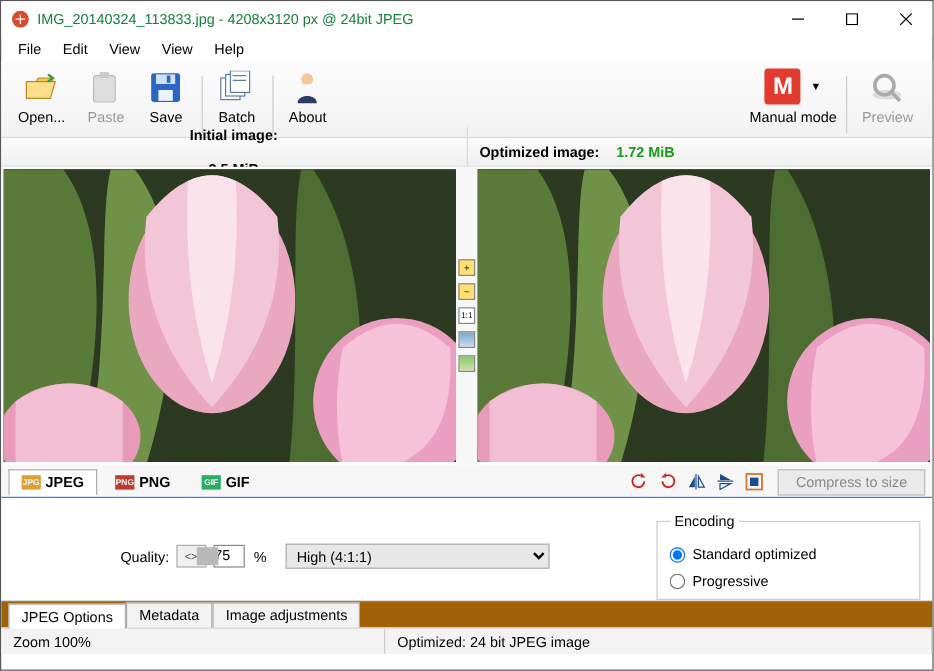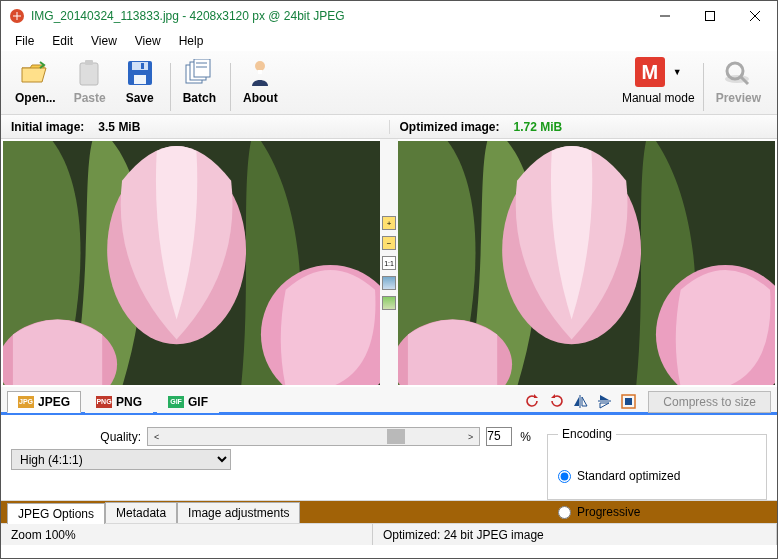--- a/index.html
+++ b/index.html
@@ -7,62 +7,62 @@
 .titlebar { height: 30px; display: flex; align-items: center; padding: 0 0 0 8px; background: #fff; }
 .titlebar .app-icon { width: 16px; height: 16px; margin-right: 6px; }
 .titlebar .title { flex: 1; color: #15803d; }
 .titlebar .win-btn { width: 45px; height: 30px; display: flex; align-items: center; justify-content: center; }
 .menubar { height: 20px; display: flex; align-items: center; padding: 0 6px; gap: 2px; }
 .menubar span { padding: 2px 8px; }
 .toolbar { height: 64px; display: flex; align-items: flex-start; padding: 4px 6px 0 6px; border-bottom: 1px solid #d8d8d8; background: linear-gradient(#fcfcfc,#f2f2f2); }
 .tool-btn { display: flex; flex-direction: column; align-items: center; padding: 2px 8px; margin-right: 2px; min-width: 44px; }
 .tool-btn.disabled { color: #999; }
 .tool-btn .ico { width: 32px; height: 32px; display:flex;align-items:center;justify-content:center; }
-.tool-btn .lbl { margin-top: 2px; font-weight: bold; }
+.tool-btn .lbl { margin-top: 2px; }
 .toolbar .sep { width: 1px; height: 48px; background: #ccc; margin: 4px 4px 0 4px; align-self:center;}
 .toolbar .spacer { flex: 1; }
 .mode-btn { display: flex; align-items: center; flex-direction: column; padding: 2px 4px; }
 .mode-btn .top{display:flex;align-items:center;gap:8px;}
 .size-row { height: 24px; display: flex; align-items: center; border-bottom: 1px solid #d8d8d8; background: linear-gradient(#fcfcfc,#f0f0f0); }
 .size-row .half { flex: 1; display: flex; align-items: center; padding: 0 10px; gap: 14px; }
-.size-row .half:first-child { border-right: 1px solid #d8d8d8; }
+.size-row .half:first-child { border-right: 1px solid #d8d8d8; flex-direction: column; }
 .size-row b { font-weight: 700; }
 .preview-area { display: flex; height: 248px; position: relative; background:#fff;}
 .preview-area .pane { flex: 1; margin: 2px; background: #333; overflow: hidden; position:relative;}
 .preview-area .pane:first-child{margin-right:0}
 .preview-area .pane:last-child{margin-left:0}
 .preview-area .gutter { width: 18px; display:flex;flex-direction:column;align-items:center;justify-content:center;gap:6px;background:#f7f7f7;}
 .preview-area .gutter .gb{width:14px;height:14px;border:1px solid #888;background:#eef;display:flex;align-items:center;justify-content:center;font-size:8px;}
 .tulip{position:absolute;inset:0;}
-.tab-row { height: 28px; display: flex; align-items: center; border-bottom: 3px solid #3b82f6; padding:4px 6px 0 6px; background:#f7f7f7;}
+.tab-row { height: 28px; display: flex; align-items: flex-start; border-bottom: 1px solid #3b82f6; padding:4px 6px 0 6px; background:#f7f7f7;}
 .fmt-tab{display:flex;align-items:center;gap:4px;padding:3px 10px;border:1px solid transparent;background:#f7f7f7;margin-right:4px;font-weight:700;}
 .fmt-tab.active{border:1px solid #adadad;border-bottom:1px solid #fff;background:#fff;}
 .fmt-tab .badge{width:16px;height:12px;display:flex;align-items:center;justify-content:center;font-size:7px;font-weight:700;color:#fff;}
 .tab-row .spacer{flex:1;}
 .tab-row .ra{width:20px;height:20px;display:flex;align-items:center;justify-content:center;margin:0 2px;}
 .compress-btn{border:1px solid #bbb;background:#eaeaea;color:#888;padding:3px 14px;margin-left:8px;}
 .options{height:86px;display:flex;padding:12px 10px 0 10px;gap:16px;background:#fff;border-bottom:1px solid #d8d8d8;}
-.options .left{flex:1;display:flex;flex-direction:column;gap:3px;}
+.options .left{flex:1;display:flex;flex-direction:row;gap:16px;}
 .opt-row{display:flex;align-items:center;gap:6px;}
 .opt-row .lbl{width:130px;text-align:right;}
 .slider-box{flex:1;height:19px;border:1px solid #adadad;background:#efefef;position:relative;display:flex;align-items:center;padding:0 6px;}
 .slider-box .arrow{font-size:9px;color:#333;}
 .slider-box .thumb{position:absolute;left:72%;top:1px;width:18px;height:15px;background:#b9b9b9;}
 .qty-val{width:26px;height:19px;border:1px solid #888;text-align:left;padding-top:1px;}
 .pct{padding-left:2px;}
 select{height:21px;border:1px solid #adadad;background:#e7e7e7;padding:0 4px;width:220px;}
 fieldset{border:1px solid #ccc;padding:6px 10px 10px 10px;width:220px;}
 fieldset legend{padding:0 4px;}
-fieldset label{display:flex;align-items:center;gap:6px;margin-top:22px;}
+fieldset label{display:flex;align-items:center;gap:6px;margin-top:8px;}
 .subtabs{height:22px;display:flex;align-items:flex-end;padding:0 6px;background:#a16207;}
 .subtab{padding:3px 10px;border:1px solid #adadad;border-bottom:none;background:#f3f3f3;margin-right:0;}
 .subtab.active{background:#fff;position:relative;top:1px;}
 .status{height:22px;border-top:1px solid #d8d8d8;display:flex;align-items:center;background:#f3f3f3;}
 .status .cell{padding:0 10px;border-right:1px solid #ccc;height:100%;display:flex;align-items:center;}
-.status .cell.w1{width:372px;}
+.status .cell.w1{width:320px;}
 </style>
 </head>
 <body>
 
 <div class="titlebar">
   <span class="app-icon">
     <svg viewBox="0 0 16 16">
         <circle cx="8" cy="8" r="7" fill="#d94b2b"></circle>
         <path d="M4 8h8M8 4v8" stroke="#fff" stroke-width="1"></path>
       </svg>

